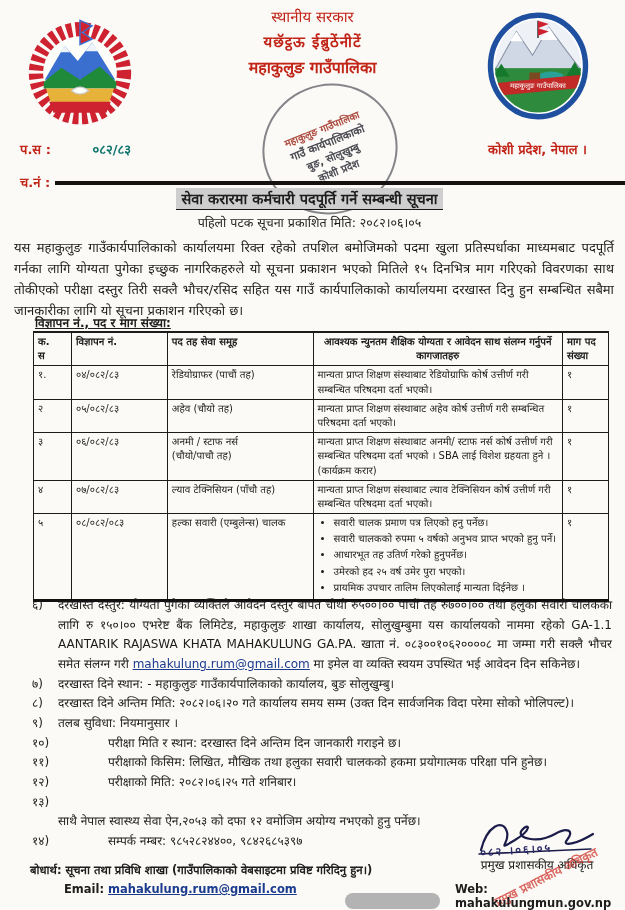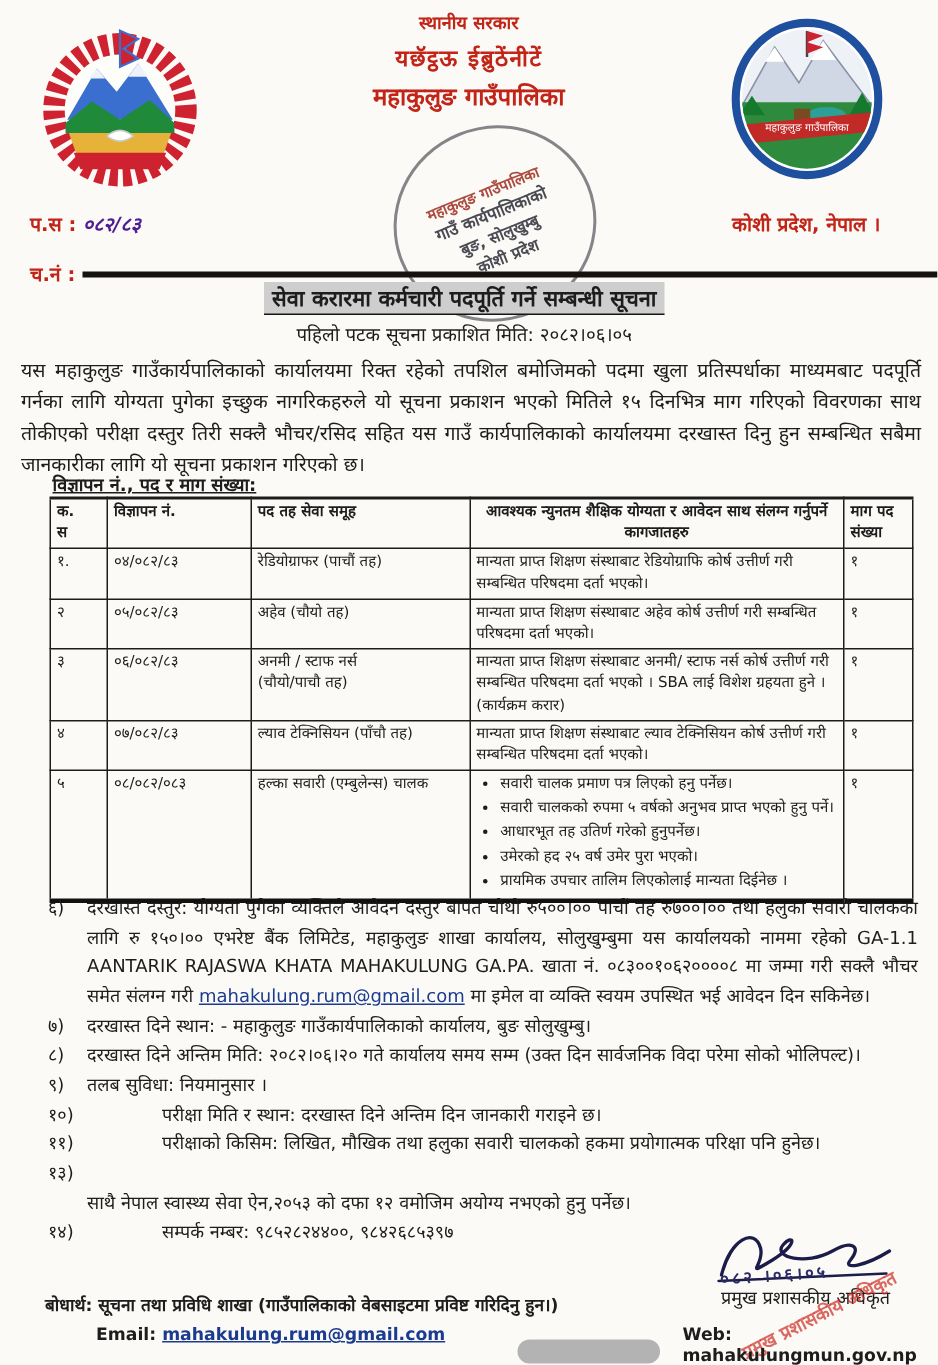--- a/index.html
+++ b/index.html
@@ -12,40 +12,40 @@
     overflow: hidden;
   }
   .red { color: #c22418; }
 
   
   #header { position:absolute; top:0; left:0; width:625px; height:136px; }
   .logo { position:absolute; }
   #logo-left { left:24px; top:16px; width:112px; height:110px; }
   #logo-right { left:482px; top:12px; width:112px; height:108px; }
   #header-center { position:absolute; left:140px; top:6px; width:345px; text-align:center; }
-  .h-line1 { font-size:12px; font-weight:bold; }
+  .h-line1 { font-size:15px; font-weight:normal; }
   .h-line2 { font-size:15px; font-weight:bold; margin-top:5px; letter-spacing:1px; }
   .h-line3 { font-size:16px; font-weight:bold; margin-top:5px; }
   .h-line4 { font-size:22px; font-weight:bold; margin-top:4px; }
 
   
   #round-stamp {
     position:absolute; left:262px; top:84px; width:136px; height:130px;
     transform: rotate(-22deg); opacity:.88; pointer-events:none;
     display:flex; flex-direction:column; justify-content:center; align-items:center;
     border:2.5px solid rgba(45,45,55,.65); border-radius:50%;
   }
   #round-stamp .s1 { font-size:10px; font-weight:bold; color:#a23327; }
   #round-stamp .s2 { font-size:11px; font-weight:bold; color:#33333d; }
   #round-stamp .s3 { font-size:10.5px; font-weight:bold; color:#33333d; margin-top:1px;}
   #round-stamp .s4 { font-size:10.5px; font-weight:bold; color:#33333d; margin-top:1px;}
 
   
   #ref-line { position:absolute; top:140px; left:20px; width:585px; font-size:13px; font-weight:bold; }
-  #ref-value { color:#4c1d95; font-style:italic; font-weight:bold; }
+  #ref-value { color:#0f766e; font-weight:bold;margin-left:37px; }
   #province { position:absolute; right:18px; top:0; }
   #chalani { position:absolute; top:33px; left:0; font-size:13px; font-weight:bold; }
   #rule { position:absolute; top:181px; left:55px; width:570px; height:4px; background:#15120f; }
 
   
   #title-wrap { position:absolute; top:188px; left:0; width:619px; text-align:center; }
   #notice-title {
     display:inline-block; font-size:14.5px; font-weight:bold;
     background:#cecece; padding:0 5px 1px 5px;
     border-bottom:1.6px solid #151515;
@@ -254,20 +254,24 @@
   </div>
   <div class="item wide">
     <span class="num">१०)</span>
     <span class="txt">परीक्षा मिति र स्थान:  दरखास्त दिने अन्तिम दिन जानकारी गराइने छ।</span>
   </div>
   <div class="item wide">
     <span class="num">११)</span>
     <span class="txt">परीक्षाको किसिम:  लिखित, मौखिक तथा हलुका सवारी चालकको हकमा प्रयोगात्मक परिक्षा पनि हुनेछ।</span>
   </div>
   <div class="item wide">
+    <span class="num">१२)</span>
+    <span class="txt">परीक्षाको मिति: २०८२।०६।२५ गते शनिबार।</span>
+  </div>
+  <div class="item wide">
     <span class="num">१३)</span>
   </div>
   <div class="cont">साथै नेपाल स्वास्थ्य सेवा ऐन,२०५३ को दफा १२ वमोजिम अयोग्य नभएको हुनु पर्नेछ।</div>
   <div class="item wide">
     <span class="num">१४)</span>
     <span class="txt">सम्पर्क नम्बर: ९८५२८२४४००, ९८४२६८५३९७</span>
   </div>
 </div>
 
 <div id="signature">

